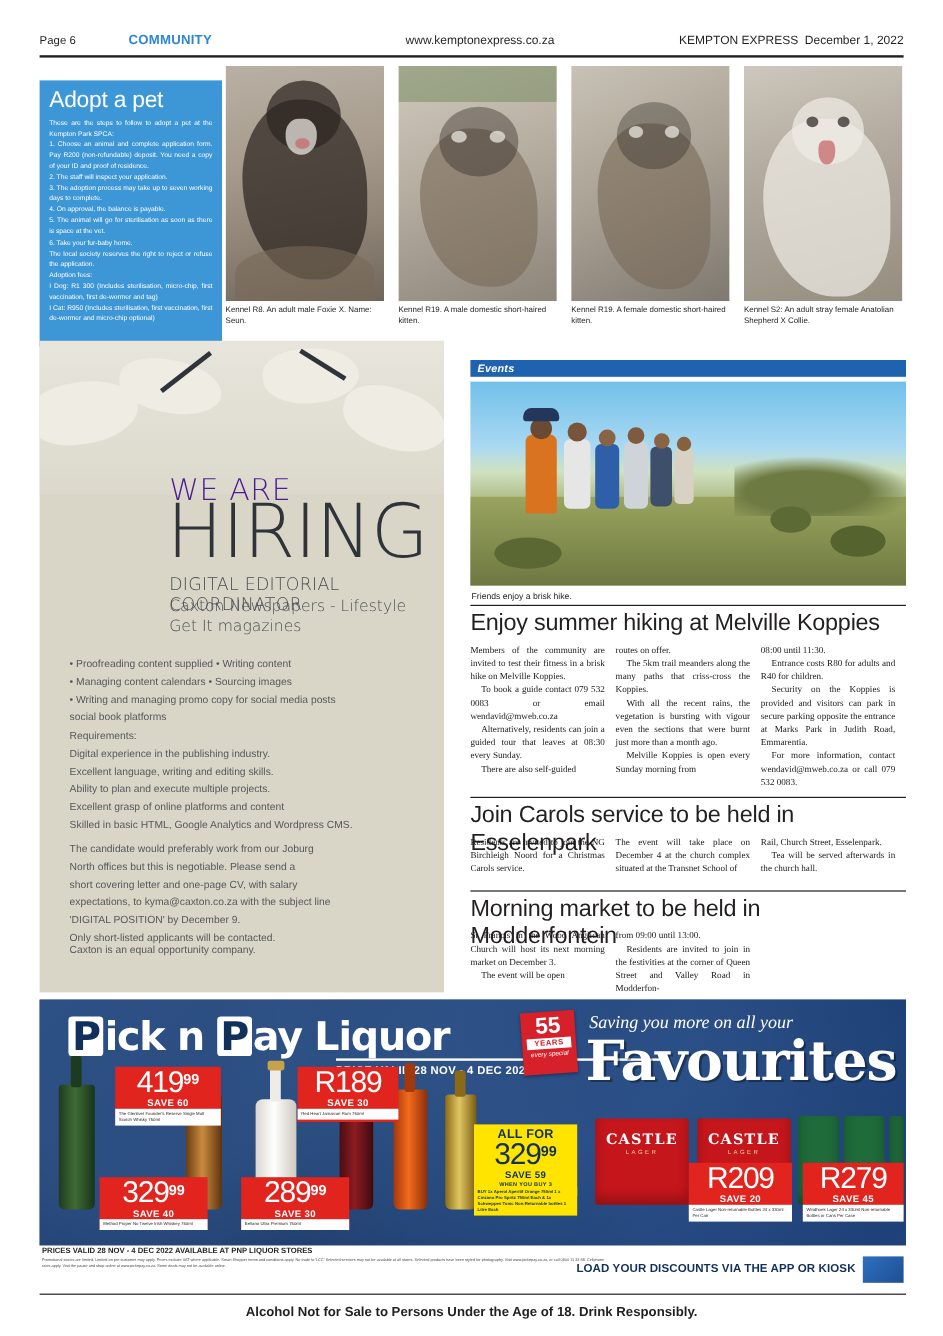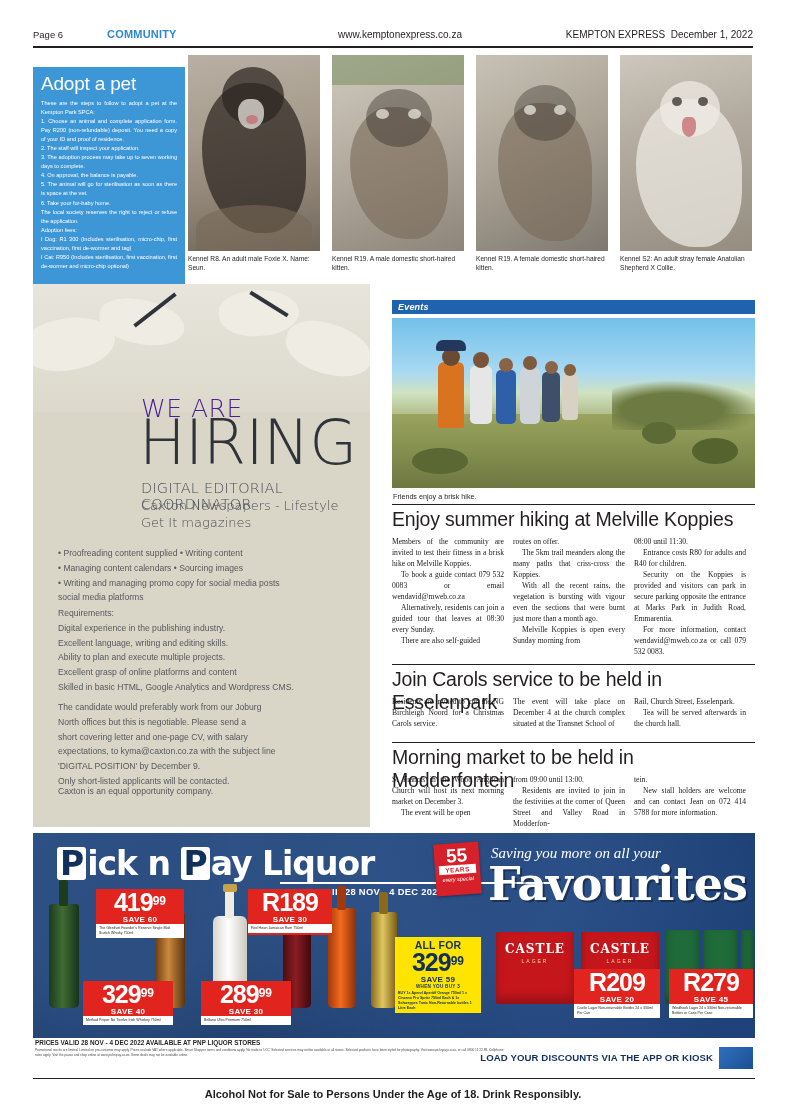--- a/index.html
+++ b/index.html
@@ -115,21 +115,21 @@
   .saving{position:absolute;left:458px;top:12px;font-size:15px;color:#fff;font-style:italic;
           font-family:"Liberation Serif", serif;}
   .favourites{position:absolute;left:455px;top:28px;font-size:46px;font-weight:bold;color:#fff;
               font-family:"DejaVu Serif", serif;letter-spacing:-1px;line-height:1;
               text-shadow:2px 2px 0 rgba(0,0,0,.35);}
 
   .bottle{position:absolute;bottom:34px;border-radius:3px 3px 5px 5px;}
   .bneck{position:absolute;width:9px;border-radius:2px;}
 
   .ptag{position:absolute;background:#e2241f;color:#fff;text-align:center;box-sizing:border-box;}
-  .ptag .big{font-size:25px;font-weight:bold;line-height:.95;letter-spacing:-1px;display:inline-block;}
+  .ptag .big{font-size:25px;font-weight:normal;line-height:.95;letter-spacing:-1px;display:inline-block;}
   .ptag .cents{font-size:12px;font-weight:bold;vertical-align:super;}
   .ptag .save{font-size:8px;font-weight:bold;letter-spacing:.3px;margin-top:0px;}
   .pdesc{background:#fff;color:#231f20;font-size:3.6px;line-height:1.42;text-align:left;padding:2px 3px;}
   .ptag.yellow{background:#ffe400;color:#12305c;}
   .ptag.yellow .allfor{font-size:10.5px;font-weight:bold;letter-spacing:.2px;}
   .ptag.yellow .save{color:#12305c;}
   .pdesc.blue{color:#12305c;background:#ffe400;font-weight:bold;}
 
   .cratebox{position:absolute;background:#c5161c;border-radius:2px;
             box-shadow:inset 0 -6px 10px rgba(0,0,0,.25);}
@@ -237,21 +237,21 @@
     <div class="hir-hire">HIRING</div>
     <div class="hir-role">DIGITAL EDITORIAL COORDINATOR</div>
     <div class="hir-comp">
       <div>Caxton Newspapers - Lifestyle</div>
       <div>Get It magazines</div>
     </div>
     <div class="hir-bullets">
       <p>• Proofreading content supplied • Writing content</p>
       <p>• Managing content calendars • Sourcing images</p>
       <p>• Writing and managing promo copy for social media posts</p>
-      <p>social media platforms</p>
+      <p>social book platforms</p>
     </div>
     <div class="hir-req">
       <p>Requirements:</p>
       <p>Digital experience in the publishing industry.</p>
       <p>Excellent language, writing and editing skills.</p>
       <p>Ability to plan and execute multiple projects.</p>
       <p>Excellent grasp of online platforms and content</p>
       <p>Skilled in basic HTML, Google Analytics and Wordpress CMS.</p>
     </div>
     <div class="hir-note">
@@ -343,24 +343,20 @@
     <div class="hl" style="top:446px;">Morning market to be held in Modderfontein</div>
     <div class="cols" style="top:474px;">
       <div class="col">
         <p class="first">St Francis in the Wood Anglican Church will host its next morning market on December 3.</p>
         <p>The event will be open</p>
       </div>
       <div class="col">
         <p class="first">from 09:00 until 13:00.</p>
         <p>Residents are invited to join in the festivities at the corner of Queen Street and Valley Road in Modderfon-</p>
       </div>
-      <div class="col">
-        <p class="first">tein.</p>
-        <p>New stall holders are welcome and can contact Jean on 072 414 5788 for more information.</p>
-      </div>
     </div>
   </div>
 
   <div class="pnp">
     <div class="pnp-bg"></div>
 
     <div class="pnp-logo">
       <span class="pnp-word">
         <span class="pnp-boxP">P</span><span>ick n</span>
         <span class="pnp-boxP">P</span><span>ay</span>

